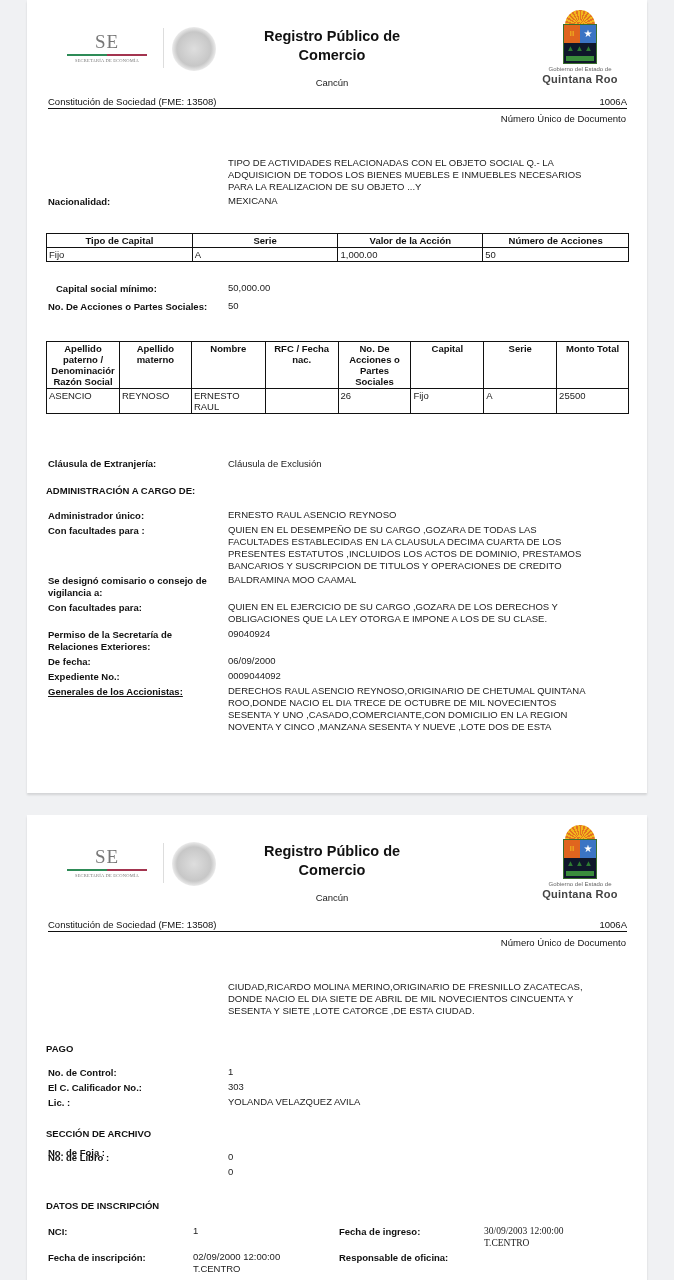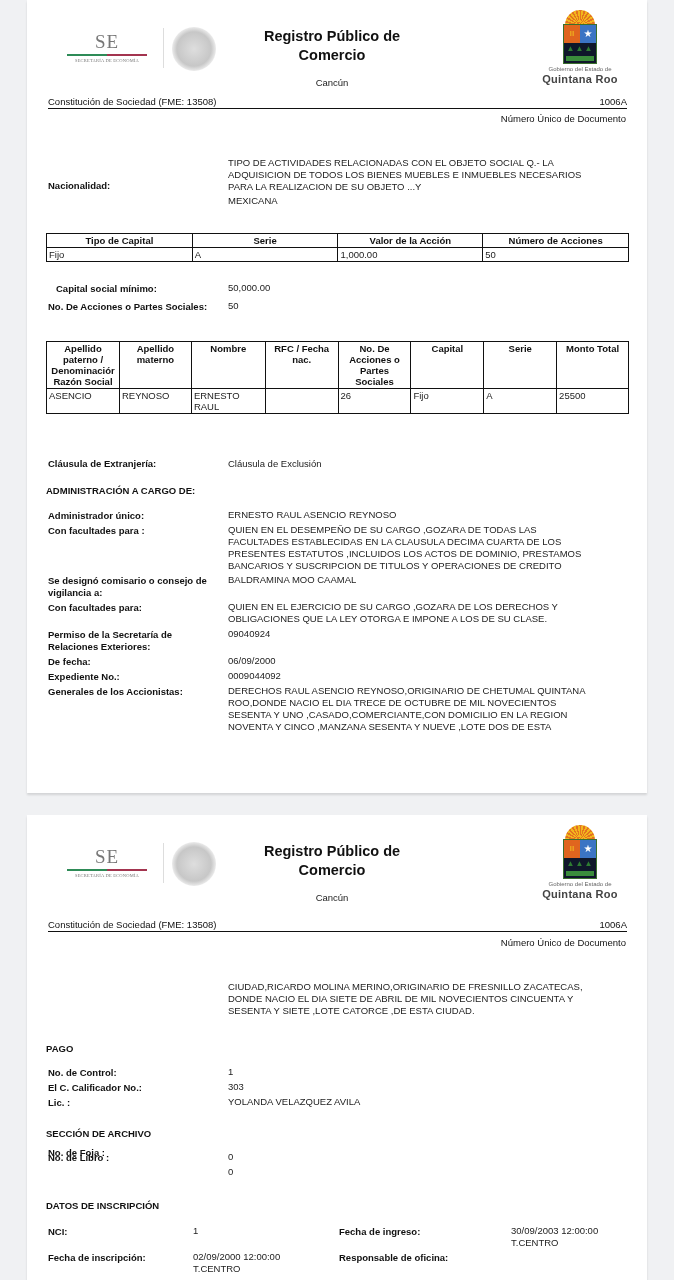--- a/index.html
+++ b/index.html
@@ -98,21 +98,21 @@
     <span class="l">Constitución de Sociedad (FME: 13508)</span>
     <span class="r">1006A</span>
   </div>
   <div class="nud">Número Único de Documento</div>
 
   <div class="abs val" style="left:201px; top:157px; width:400px;">
     <div>TIPO DE ACTIVIDADES RELACIONADAS CON EL OBJETO SOCIAL Q.- LA</div>
     <div>ADQUISICION DE TODOS LOS BIENES MUEBLES E INMUEBLES NECESARIOS</div>
     <div>PARA LA REALIZACION DE SU OBJETO ...Y</div>
   </div>
-  <div class="abs lbl" style="left:21px; top:180px;text-align:right;">Nacionalidad:</div>
+  <div class="abs lbl" style="left:21px; top:196px;text-align:right;">Nacionalidad:</div>
   <div class="abs val" style="left:201px; top:195px;">MEXICANA</div>
 
   <table class="grid" style="left:19px; top:233px; width:583px;">
     <tbody>
         <tr>
       <th style="width:146px;">Tipo de Capital</th>
       <th style="width:146px;">Serie</th>
       <th style="width:145px;">Valor de la Acción</th>
       <th style="width:146px;">Número de Acciones</th>
     </tr>
@@ -215,21 +215,21 @@
     <div>Relaciones Exteriores:</div>
   </div>
   <div class="abs val" style="left:201px; top:628px;">09040924</div>
 
   <div class="abs lbl" style="left:21px; top:656px;">De fecha:</div>
   <div class="abs val" style="left:201px; top:655px;">06/09/2000</div>
 
   <div class="abs lbl" style="left:21px; top:671px;">Expediente No.:</div>
   <div class="abs val" style="left:201px; top:670px;">0009044092</div>
 
-  <div class="abs lbl" style="left:21px; top:686px;">Generales de los Accionistas:</div>
+  <div class="abs lbl" style="left:21px; top:686px;text-decoration:underline;">Generales de los Accionistas:</div>
   <div class="abs val" style="left:201px; top:685px; width:400px;">
     <div>DERECHOS RAUL ASENCIO REYNOSO,ORIGINARIO DE CHETUMAL QUINTANA</div>
     <div>ROO,DONDE NACIO EL DIA TRECE DE OCTUBRE DE MIL NOVECIENTOS</div>
     <div>SESENTA Y UNO ,CASADO,COMERCIANTE,CON DOMICILIO EN LA REGION</div>
     <div>NOVENTA Y CINCO ,MANZANA SESENTA Y NUEVE ,LOTE DOS DE ESTA</div>
   </div>
 </div>
 
 <div class="page" id="page2">
 
@@ -290,21 +290,21 @@
   <div class="abs lbl" style="left:21px; top:337px;">No. de Libro :</div>
   <div class="abs val" style="left:201px; top:336px;">0</div>
   <div class="abs lbl" style="left:21px; top:332px;">No. de Foja :</div>
   <div class="abs val" style="left:201px; top:351px;">0</div>
 
   <div class="abs sec" style="left:19px; top:385px;">DATOS DE INSCRIPCIÓN</div>
 
   <div class="abs lbl" style="left:21px; top:411px;">NCI:</div>
   <div class="abs val" style="left:166px; top:410px;">1</div>
   <div class="abs lbl" style="left:312px; top:411px;">Fecha de ingreso:</div>
-  <div class="abs val" style="left:484px; top:410px;">
+  <div class="abs val" style="left:457px; top:410px;font-family:Liberation Serif, serif;">
     <div>30/09/2003 12:00:00</div>
     <div>T.CENTRO</div>
   </div>
 
   <div class="abs lbl" style="left:21px; top:437px;">Fecha de inscripción:</div>
   <div class="abs val" style="left:166px; top:436px;">
     <div>02/09/2000 12:00:00</div>
     <div>T.CENTRO</div>
   </div>
   <div class="abs lbl" style="left:312px; top:437px;">Responsable de oficina:</div>

